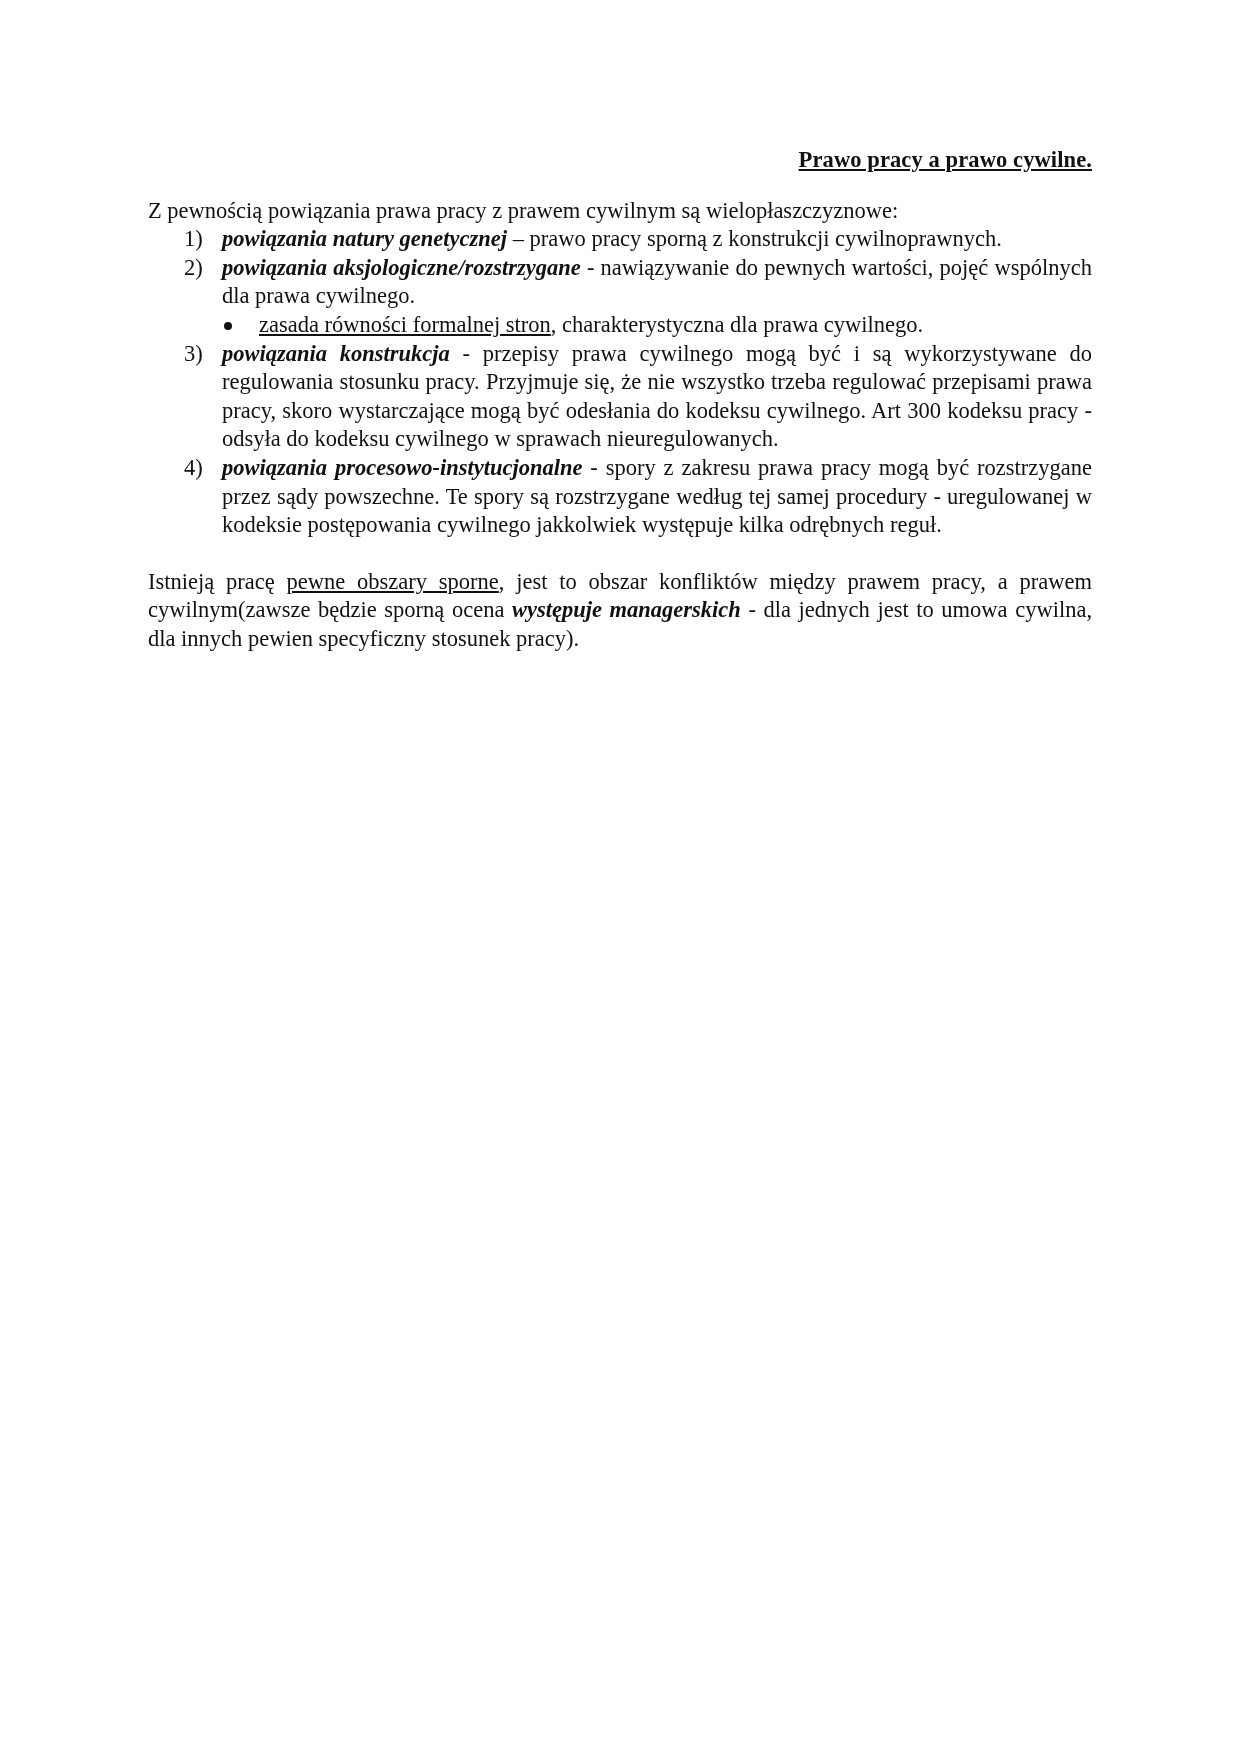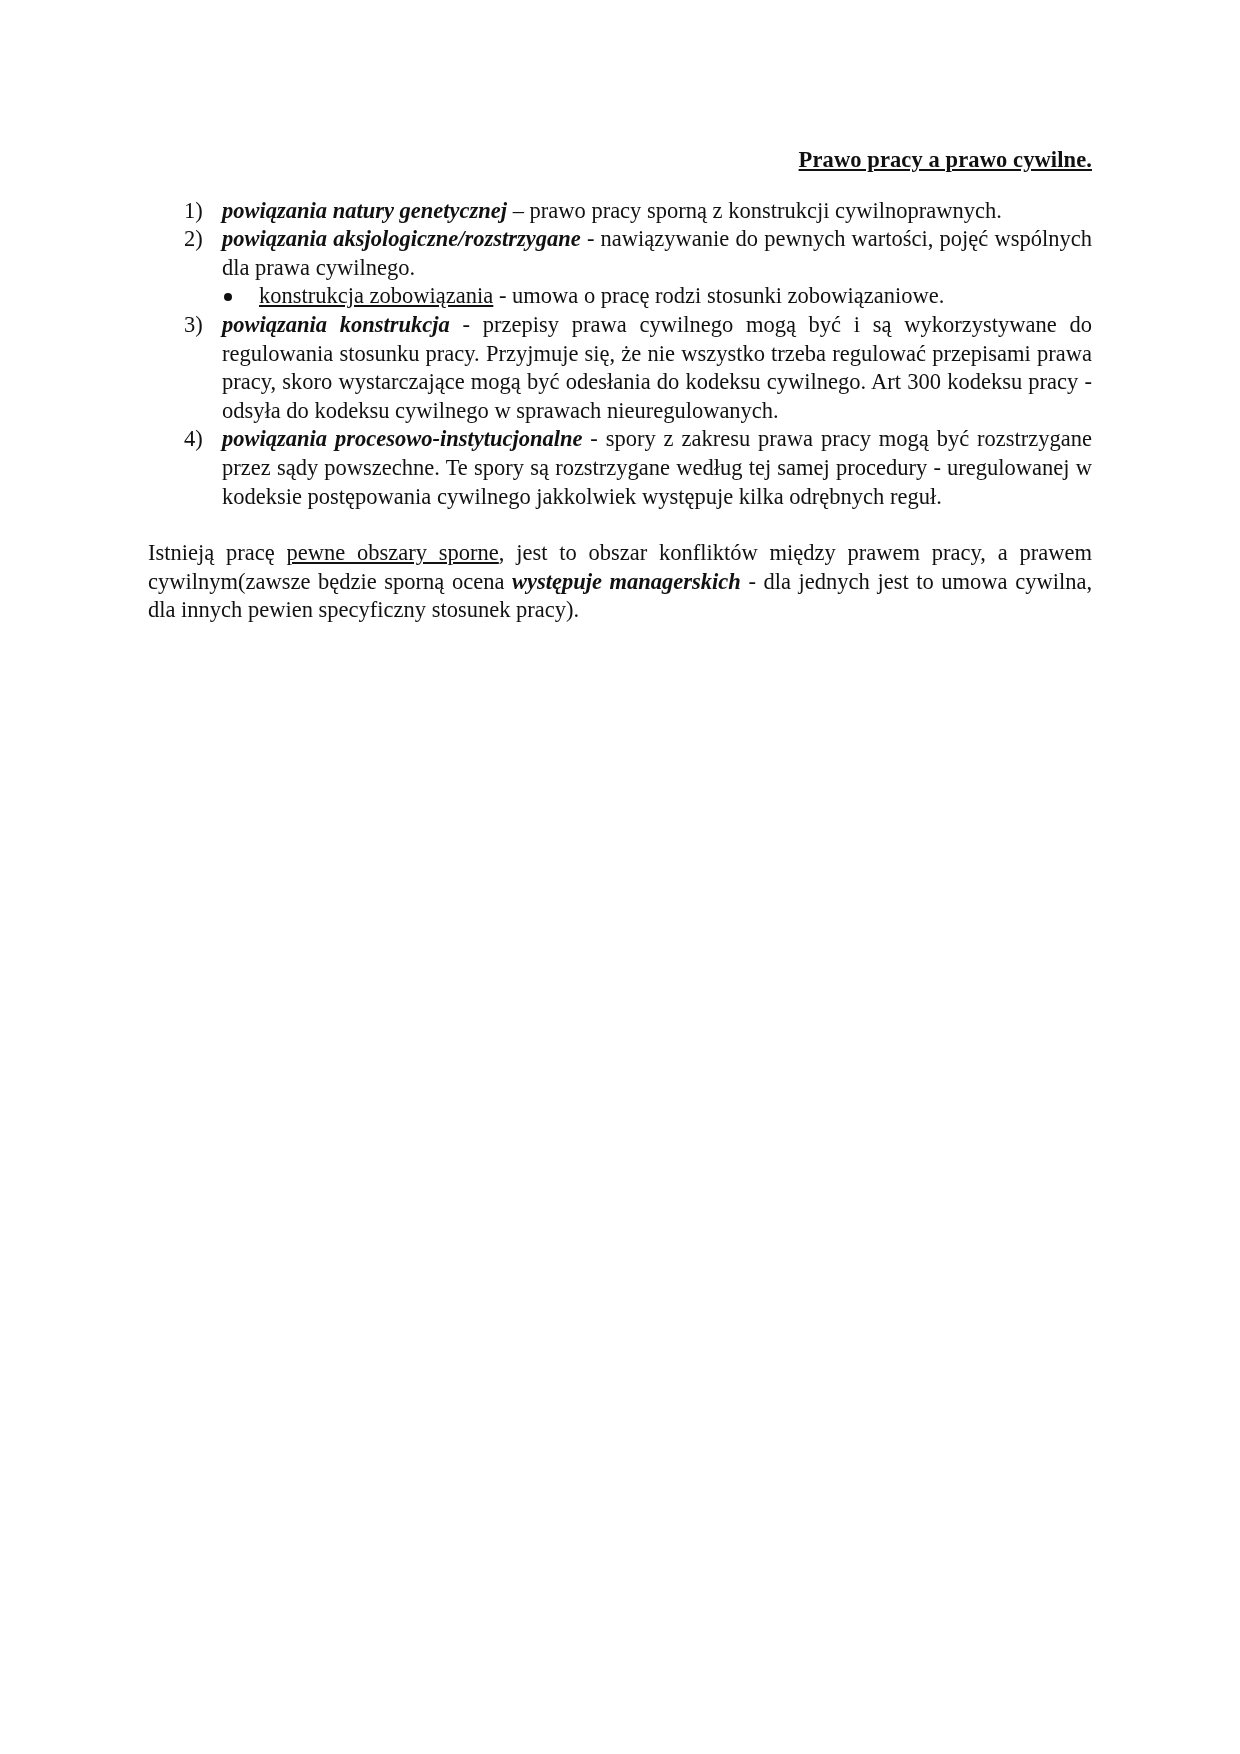--- a/index.html
+++ b/index.html
@@ -78,33 +78,34 @@
       margin: 28px 0 0 0;
       text-align: justify;
     }
   </style>
 </head>
 <body>
 
 <div class="page">
   <div class="title">Prawo pracy a prawo cywilne.</div>
 
+  <p class="intro">Z pewnością powiązania prawa pracy z prawem cywilnym są wielopłaszczyznowe:</p>
 
   <ol class="numbered">
     <li>
       <span class="num">1)</span>
       <span class="term">powiązania natury genetycznej</span><span> – prawo pracy sporną z konstrukcji cywilnoprawnych.</span>
     </li>
     <li>
       <span class="num">2)</span>
       <span class="term">powiązania aksjologiczne/rozstrzygane</span><span> - nawiązywanie do pewnych wartości, pojęć wspólnych dla prawa cywilnego.</span>
       <ul class="bullets">
         <li>
           <span class="bullet"></span>
-          <span class="u">konstrukcja zobowiązania</span><span> - umowa o pracę rodzi stosunki zobowiązaniowe.</span>
+          <span class="u">zasada równości formalnej stron</span><span>, charakterystyczna dla prawa cywilnego.</span>
         </li>
       </ul>
     </li>
     <li>
       <span class="num">3)</span>
       <span class="term">powiązania konstrukcja</span><span> - przepisy prawa cywilnego mogą być i są wykorzystywane do regulowania stosunku pracy. Przyjmuje się, że nie wszystko trzeba regulować przepisami prawa pracy, skoro wystarczające mogą być odesłania do kodeksu cywilnego. Art 300 kodeksu pracy - odsyła do kodeksu cywilnego w sprawach nieuregulowanych.</span>
     </li>
     <li>
       <span class="num">4)</span>
       <span class="term">powiązania procesowo-instytucjonalne</span><span> - spory z zakresu prawa pracy mogą być rozstrzygane przez sądy powszechne. Te spory są rozstrzygane według tej samej procedury - uregulowanej w kodeksie postępowania cywilnego jakkolwiek występuje kilka odrębnych reguł.</span>

